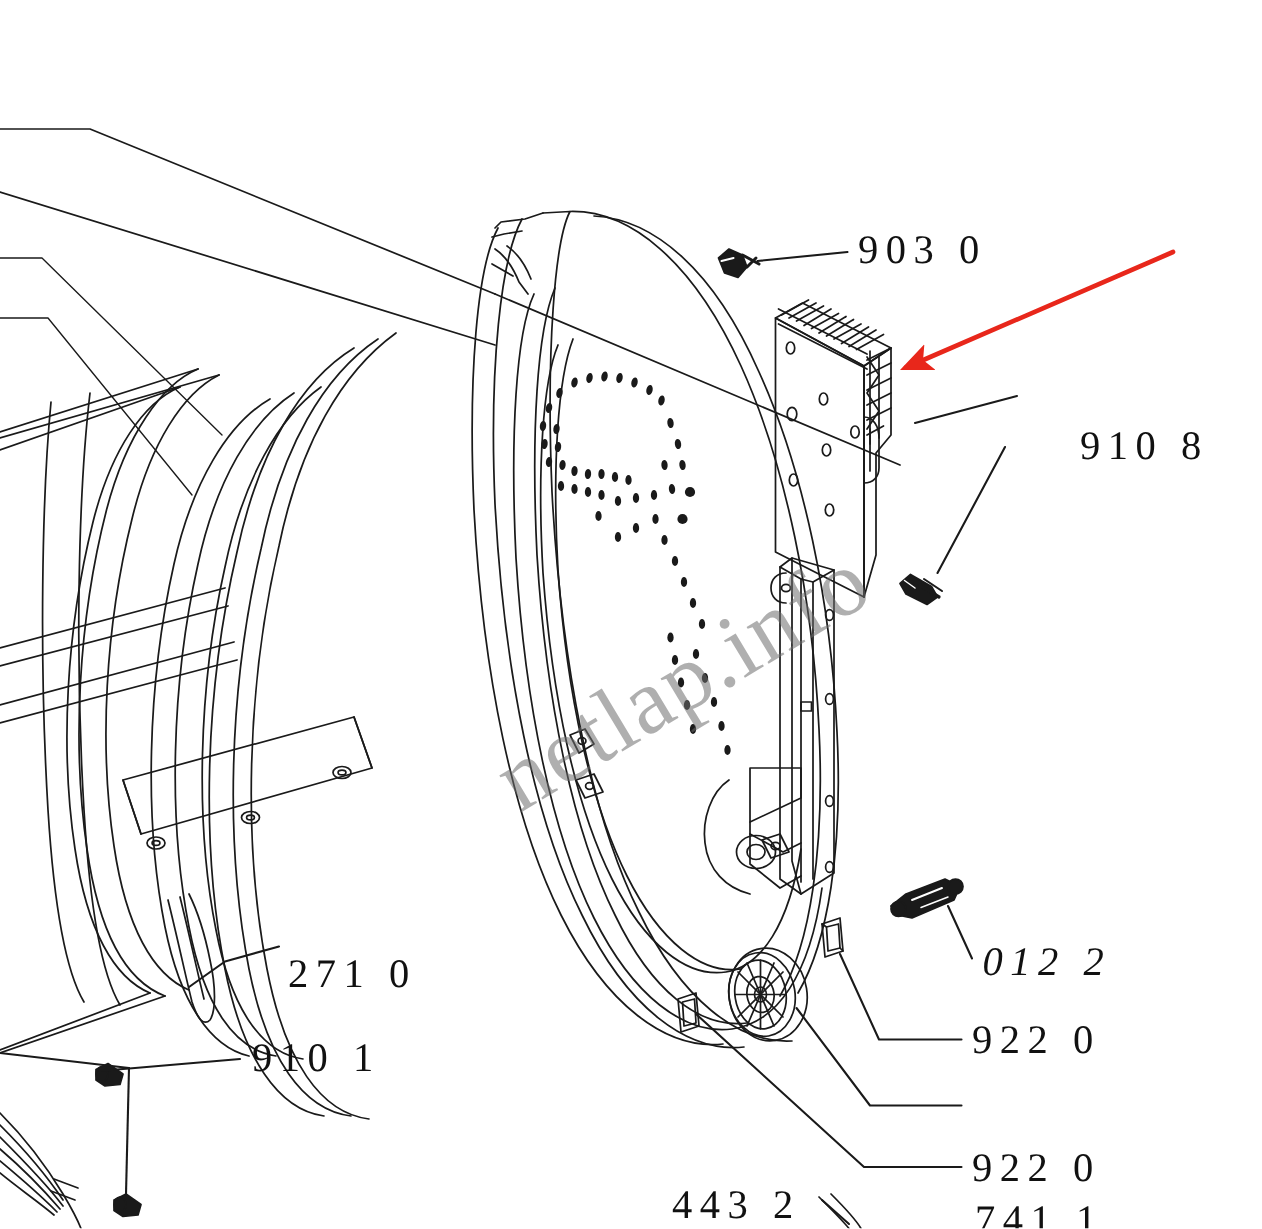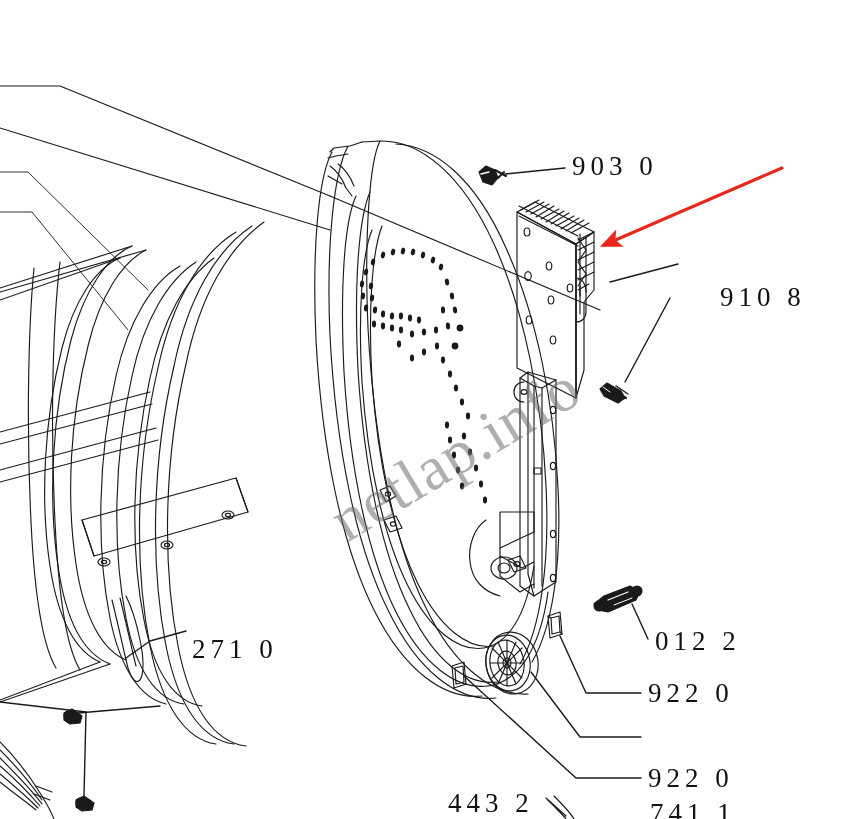--- a/index.html
+++ b/index.html
@@ -365,20 +365,21 @@
         <path d="M782,168 L604,245" stroke="#e8271b" stroke-width="3.1" marker-end="url(#redhead)" fill="none"></path>
       </g>
 
     </g>
   </svg>
 
   <div class="watermark" style="left:318px; top:495px;">netlap.info</div>
 
   <div class="part-label" style="left:572px; top:153px;">903 0</div>
   <div class="part-label" style="left:720px; top:284px;">910 8</div>
-  <div class="part-label" style="left:655px; top:628px;">012 2</div>
+  <div class="part-label" style="left:655px; top:628px;font-style:italic;">012 2</div>
   <div class="part-label" style="left:648px; top:680px;">922 0</div>
   <div class="part-label" style="left:648px; top:765px;">922 0</div>
   <div class="part-label" style="left:192px; top:636px;">271 0</div>
+  <div class="part-label" style="left:168px; top:692px;">910 1</div>
   <div class="part-label" style="left:448px; top:790px;">443 2</div>
   <div class="part-label" style="left:650px; top:800px;">741 1</div>
 
 </div>
 
 </body></html>

